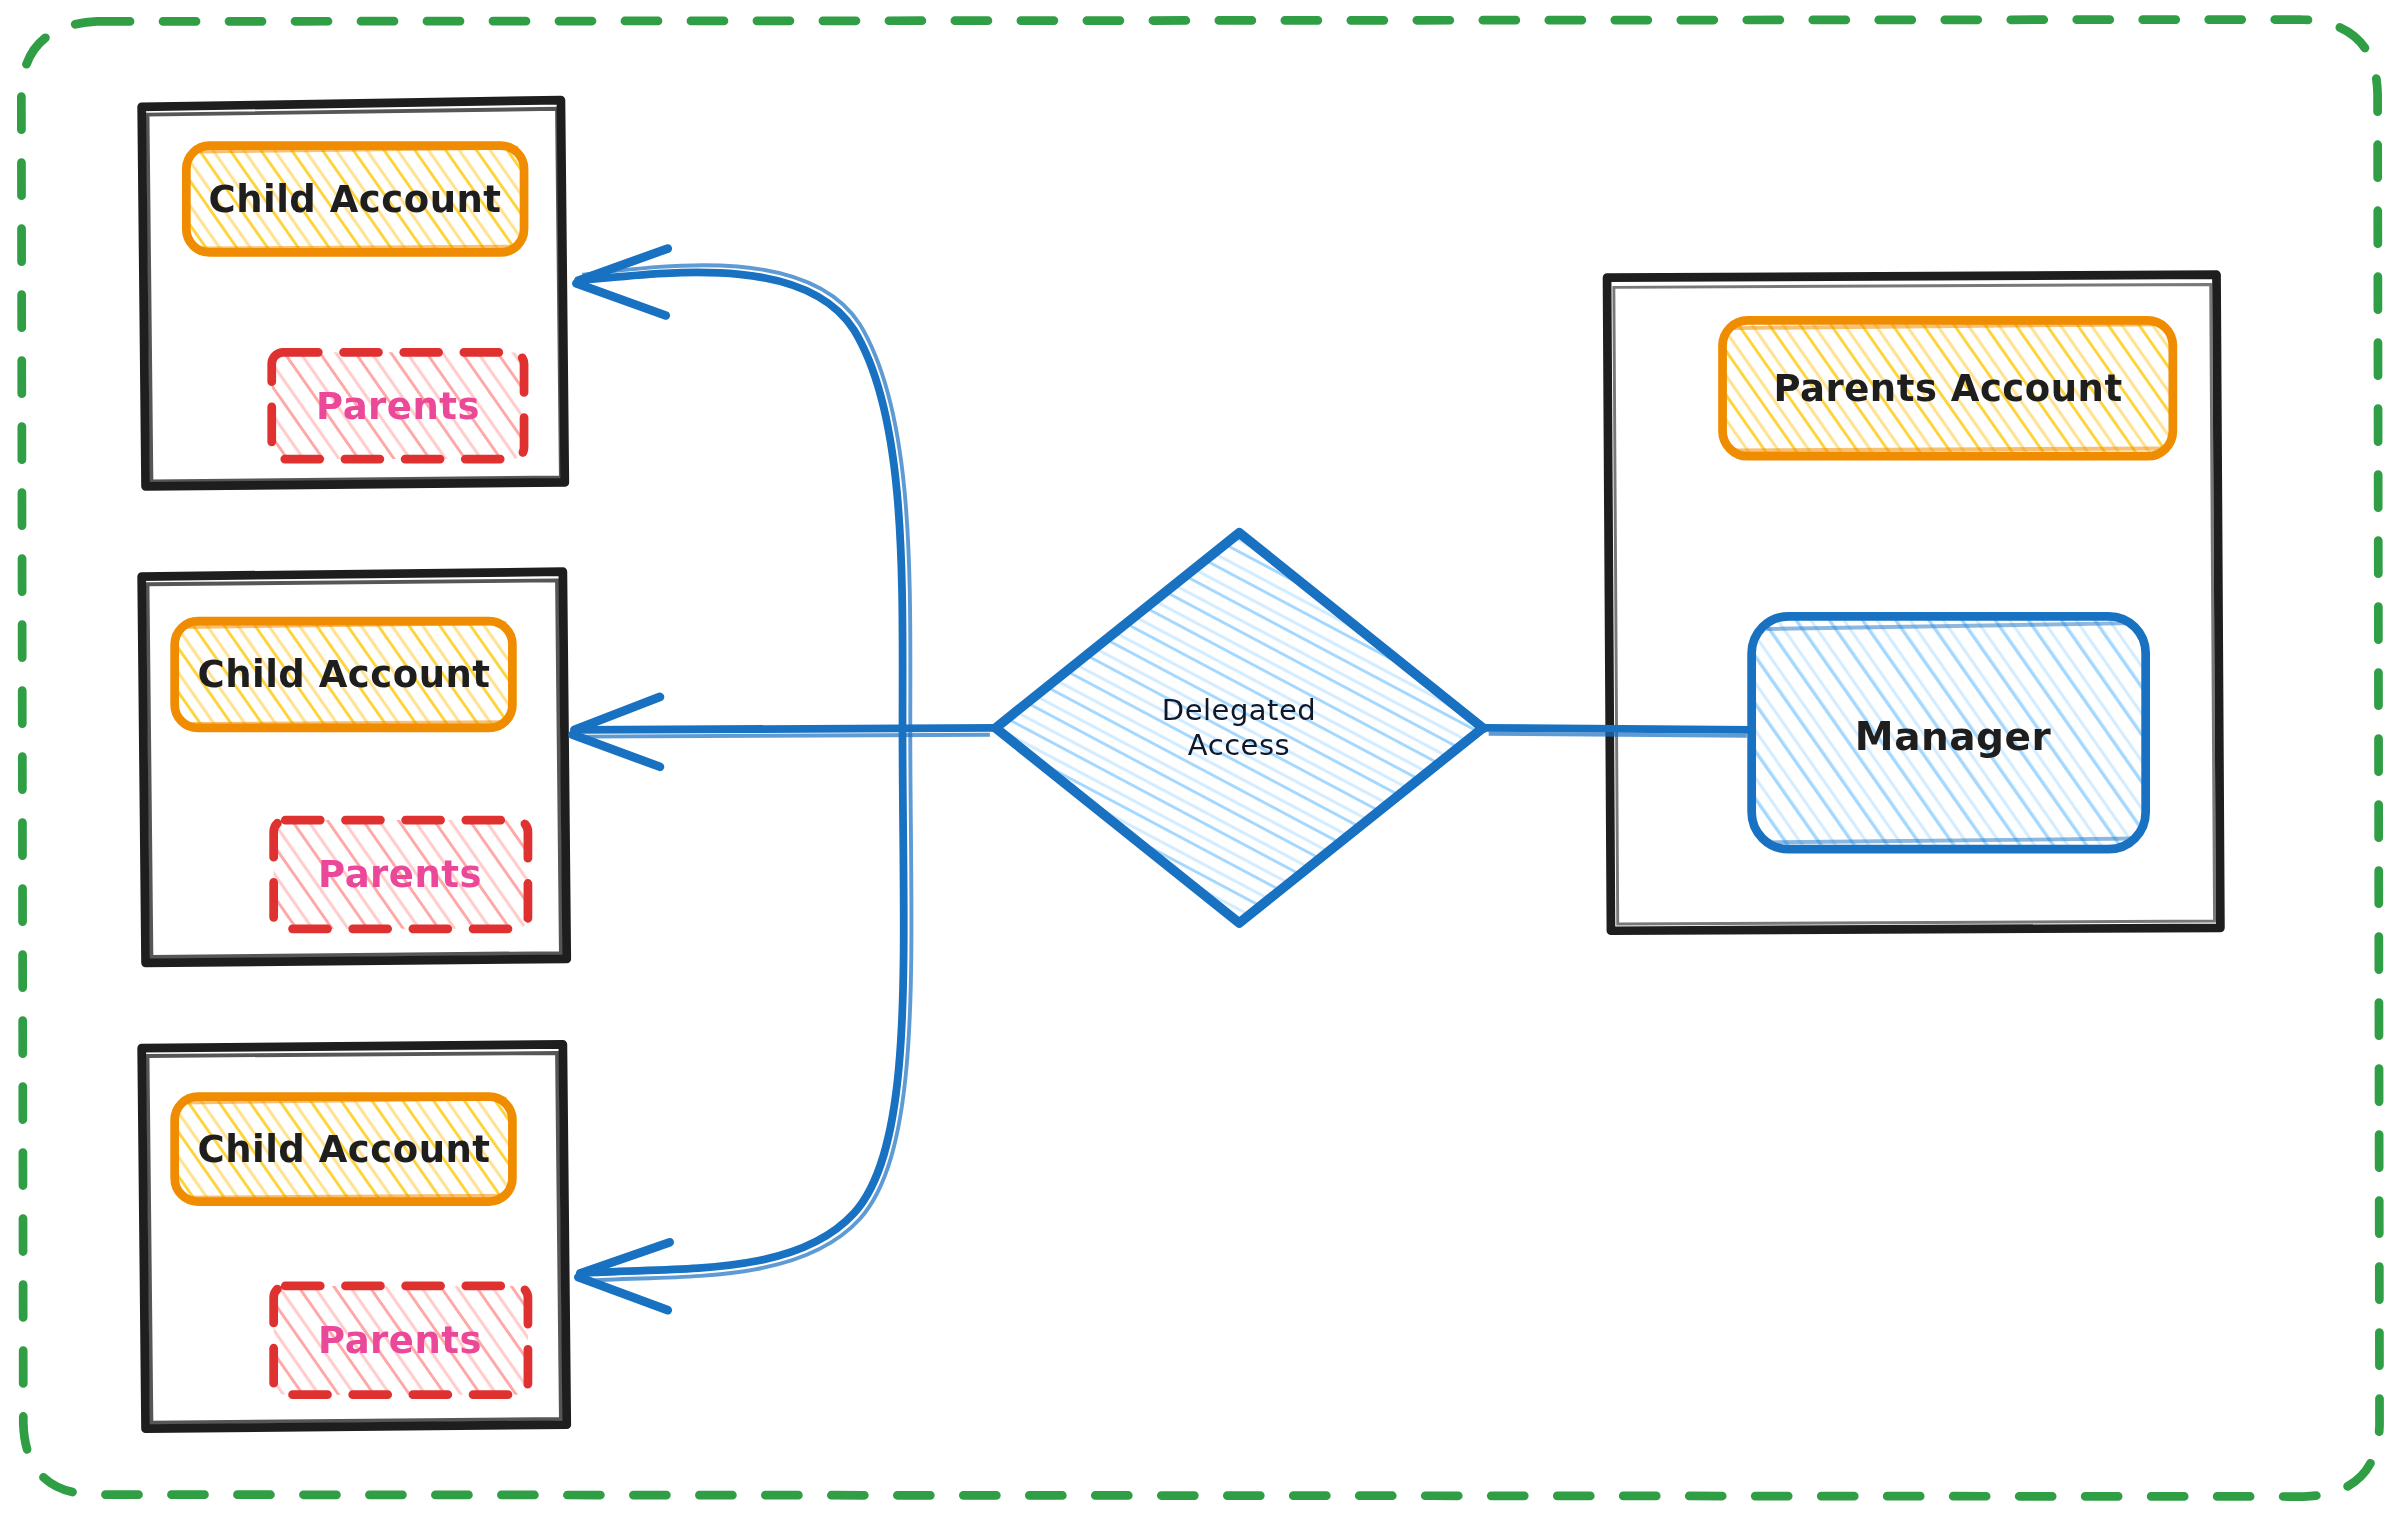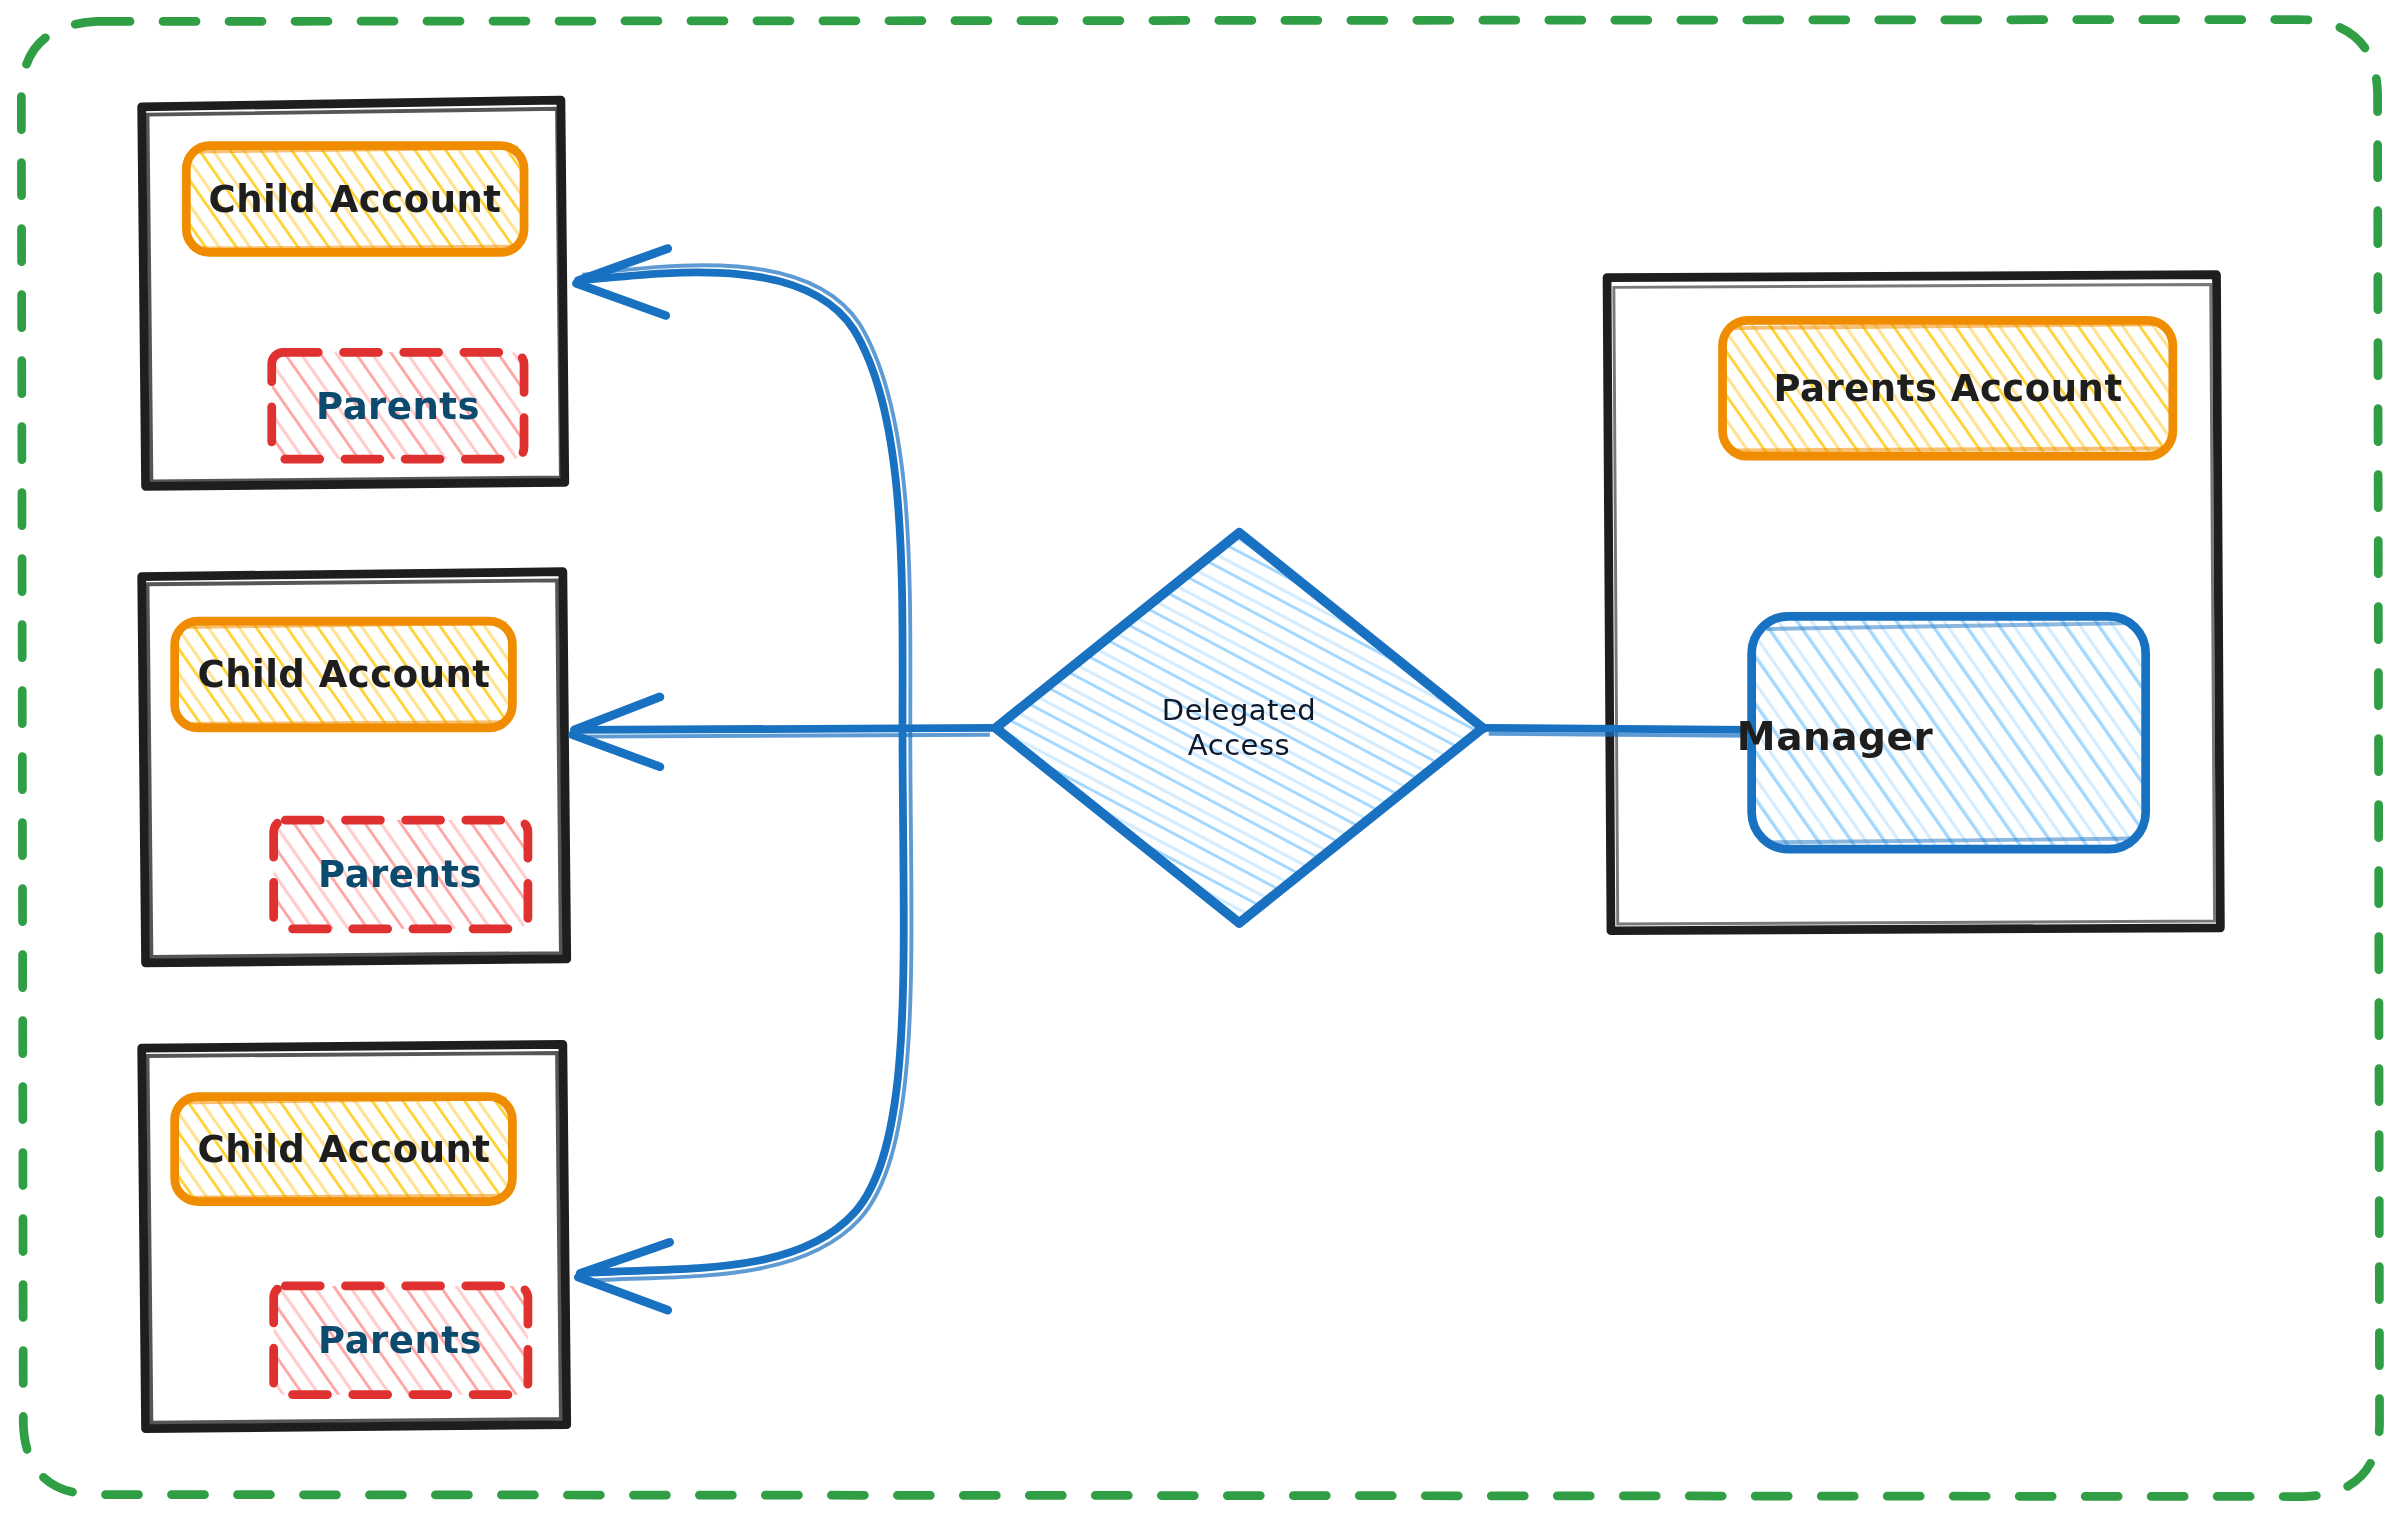--- a/index.html
+++ b/index.html
@@ -13,21 +13,21 @@
   .lbl{
     position:absolute;
     font-family:"DejaVu Sans", sans-serif;
     font-weight:700;
     white-space:nowrap;
     transform:translate(-50%,-50%);
     letter-spacing:0.5px;
     pointer-events:none;
   }
   .lbl-dark{color:#1e1e1e;}
-  .lbl-red{color:#0c4a6e;}
+  .lbl-red{color:#ec4899;}
   .lbl-blue{color:#0f172a;font-weight:400;}
   .sz-lg{font-size:39px;}
   .sz-md{font-size:37px;}
   .sz-sm{font-size:29px;line-height:1.22;text-align:center;white-space:pre-line;}
 </style>
 </head>
 <body>
 
 <div id="stage">
 
@@ -184,19 +184,19 @@
   <div class="lbl lbl-dark sz-md" style="left:355px;top:199px;">Child Account</div>
   <div class="lbl lbl-red sz-md" style="left:398px;top:406px;">Parents</div>
 
   <div class="lbl lbl-dark sz-md" style="left:344px;top:674px;">Child Account</div>
   <div class="lbl lbl-red sz-md" style="left:400px;top:874px;">Parents</div>
 
   <div class="lbl lbl-dark sz-md" style="left:344px;top:1149px;">Child Account</div>
   <div class="lbl lbl-red sz-md" style="left:400px;top:1340px;">Parents</div>
 
   <div class="lbl lbl-dark sz-md" style="left:1948px;top:388px;">Parents Account</div>
-  <div class="lbl lbl-dark sz-lg" style="left:1835px;top:736px;">Manager</div>
+  <div class="lbl lbl-dark sz-lg" style="left:1953px;top:736px;">Manager</div>
 
   <div class="lbl lbl-blue sz-sm" style="left:1239px;top:728px;">Delegated
 Access</div>
 
 </div>
 
 
 </body></html>

